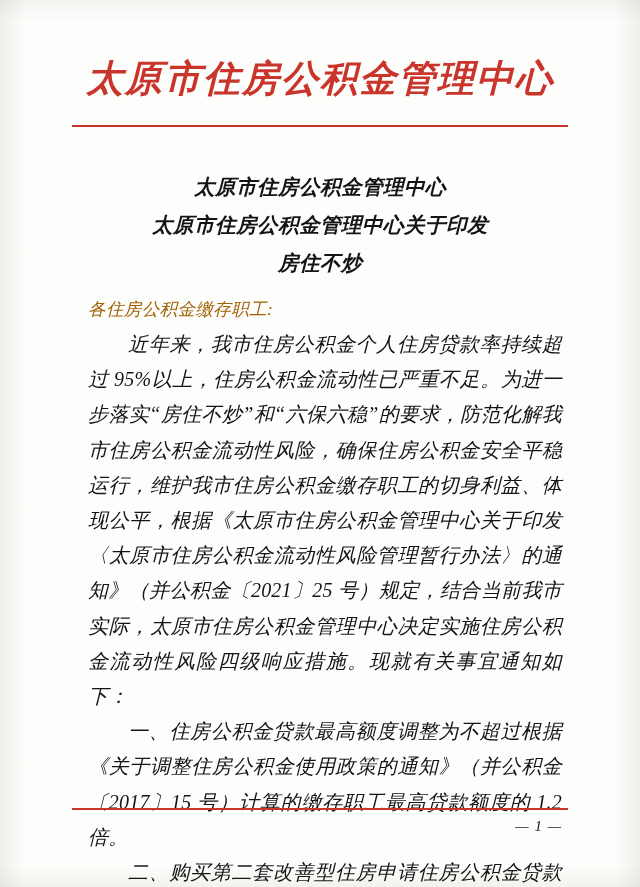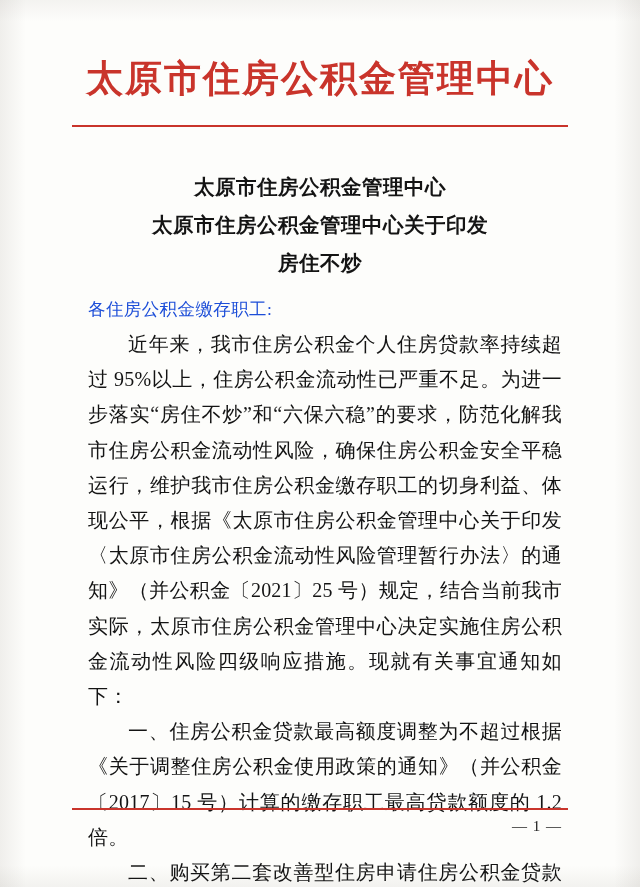--- a/index.html
+++ b/index.html
@@ -29,20 +29,21 @@
       linear-gradient(to bottom, rgba(120,110,100,0.07) 0px, rgba(255,255,255,0) 22px),
       linear-gradient(to top, rgba(120,110,100,0.08) 0px, rgba(255,255,255,0) 22px);
     pointer-events: none;
   }
   .content {
     position: absolute;
     left: 0;
     top: 0;
     width: 640px;
     height: 887px;
+    font-style: italic;
   }
   .doc-header {
     position: absolute;
     left: 0;
     right: 0;
     top: 58px;
     text-align: center;
   }
   .doc-header-title {
     font-family: "Liberation Serif", "DejaVu Serif", serif;
@@ -78,21 +79,21 @@
   }
   .body-block {
     position: absolute;
     left: 88px;
     right: 78px;
     top: 292px;
   }
   .salutation {
     font-size: 17.5px;
     line-height: 35px;
-    color: #1d4ed8;
+    color: #a16207;
     letter-spacing: 0.4px;
   }
   .para {
     font-size: 20px;
     line-height: 35.2px;
     color: #141414;
     text-align: justify;
     text-justify: inter-character;
     text-indent: 2em;
     letter-spacing: 0.2px;

